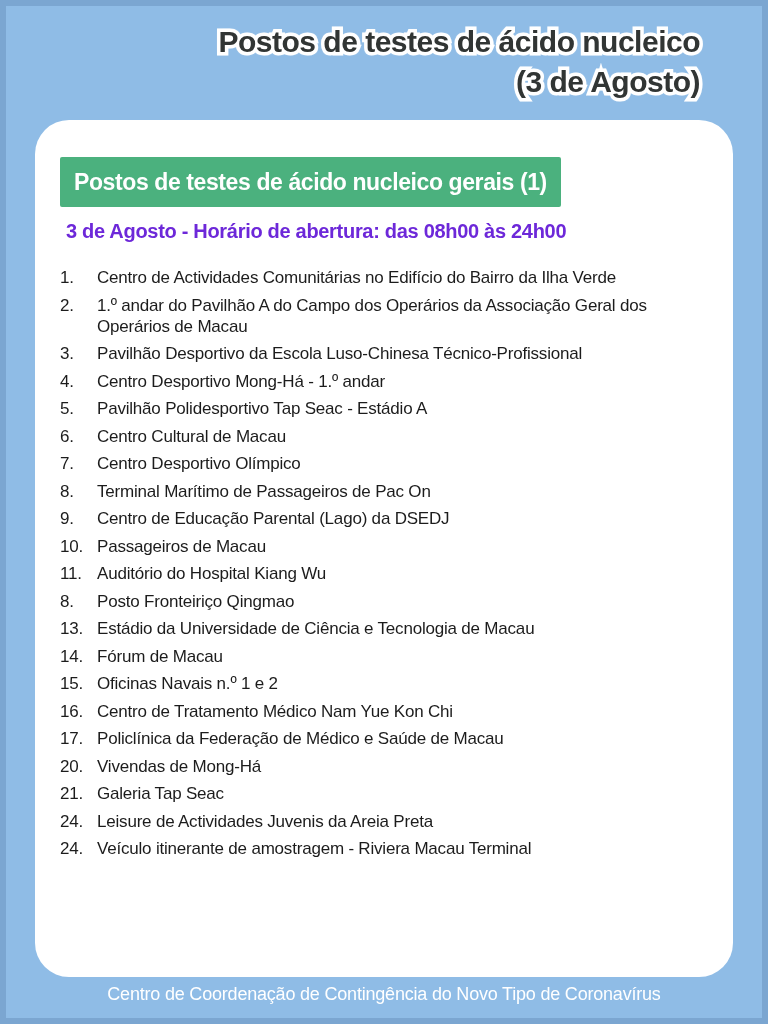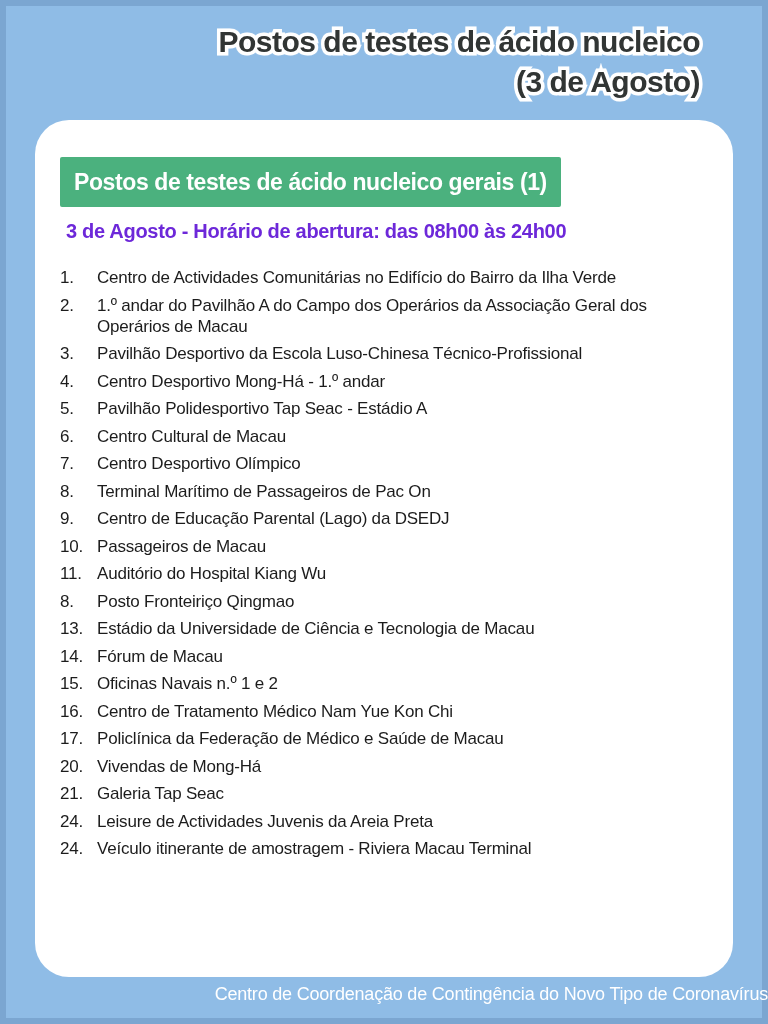--- a/index.html
+++ b/index.html
@@ -97,21 +97,21 @@
     width: 37px;
   }
   ol.stations .txt { flex: 1; }
 
   
   .footer {
     position: absolute;
     left: 0;
     top: 984px;
     width: 768px;
-    text-align: right;
+    text-align: center;
     color: #ffffff;
     font-size: 18px;
     letter-spacing: -0.2px;
   }
 </style>
 </head>
 <body>
 
 <div class="page">
 

